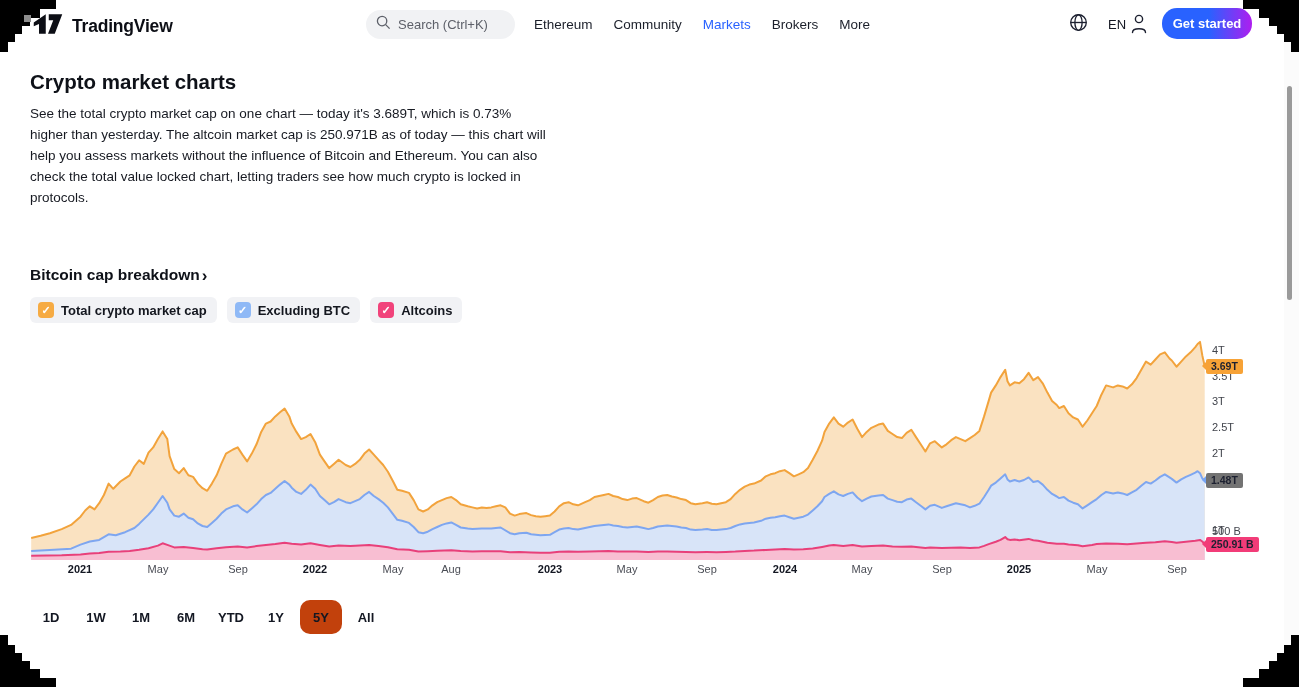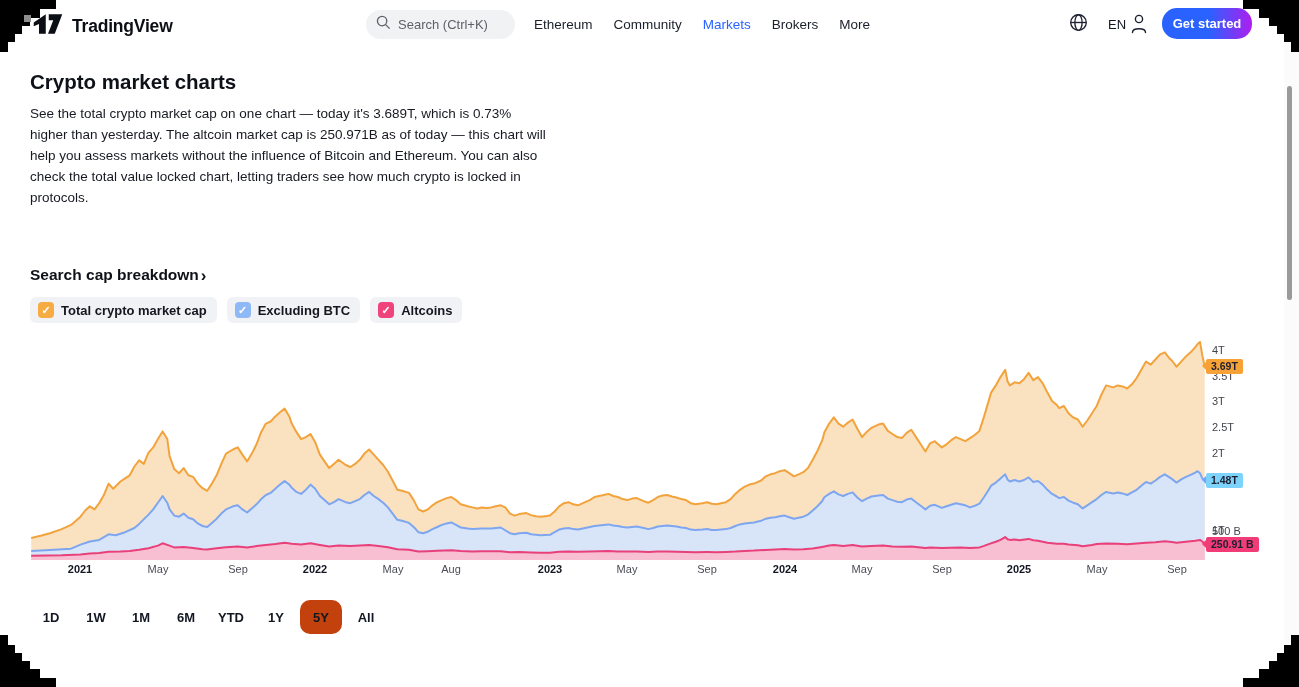--- a/index.html
+++ b/index.html
@@ -118,21 +118,21 @@
     </svg>
   </span>
 </div>
 
 <button class="abs get-started">Get started</button>
 
 <h1 class="abs page-title">Crypto market charts</h1>
 <p class="abs page-desc">See the total crypto market cap on one chart — today it's 3.689T, which is 0.73% higher than yesterday. The altcoin market cap is 250.971B as of today — this chart will help you assess markets without the influence of Bitcoin and Ethereum. You can also check the total value locked chart, letting traders see how much crypto is locked in protocols.</p>
 
 <div class="abs section-link">
-  <span>Search cap breakdown</span>
+  <span>Bitcoin cap breakdown</span>
   <span class="section-chevron">›</span>
 </div>
 
 <div class="abs legend-row">
     <div class="chip">
       <span class="chip-box" style="background: rgb(246, 171, 67);">✓</span>
       <span>Total crypto market cap</span>
     </div>
     <div class="chip">
       <span class="chip-box" style="background: rgb(143, 185, 246);">✓</span>
@@ -172,21 +172,21 @@
     <div class="xlabel year" style="left: 785px;">2024</div>
     <div class="xlabel" style="left: 862px;">May</div>
     <div class="xlabel" style="left: 942px;">Sep</div>
     <div class="xlabel year" style="left: 1019px;">2025</div>
     <div class="xlabel" style="left: 1097px;">May</div>
     <div class="xlabel" style="left: 1177px;">Sep</div>
     <div class="badge" style="top: 358.727px; background: rgb(247, 162, 54);">
       <span class="arr" style="border-right-color: rgb(247, 162, 54);"></span>
       <span>3.69T</span>
     </div>
-    <div class="badge" style="top: 472.984px; background: #7dd3fc;">
+    <div class="badge" style="top: 472.984px; background: #737373;">
       <span class="arr" style="border-right-color: rgb(118, 164, 243);"></span>
       <span>1.48T</span>
     </div>
     <div class="badge" style="top: 536.523px; background: rgb(242, 60, 120);">
       <span class="arr" style="border-right-color: rgb(242, 60, 120);"></span>
       <span>250.91 B</span>
     </div>
   </div>
 
 <div class="abs ranges">

